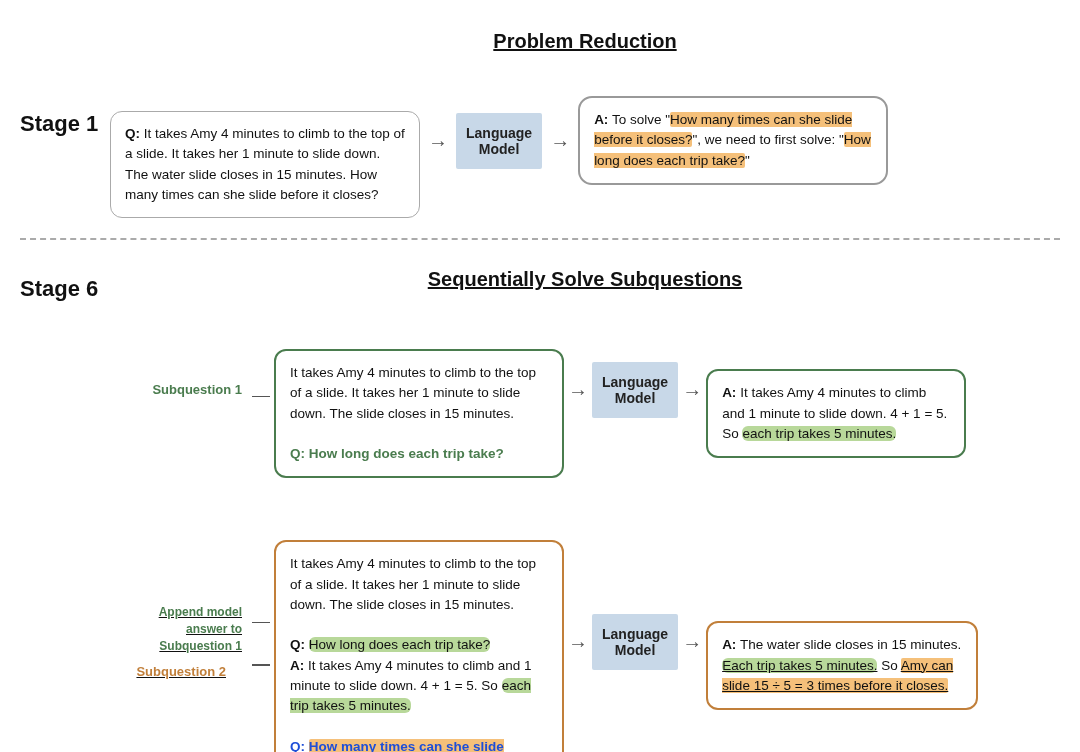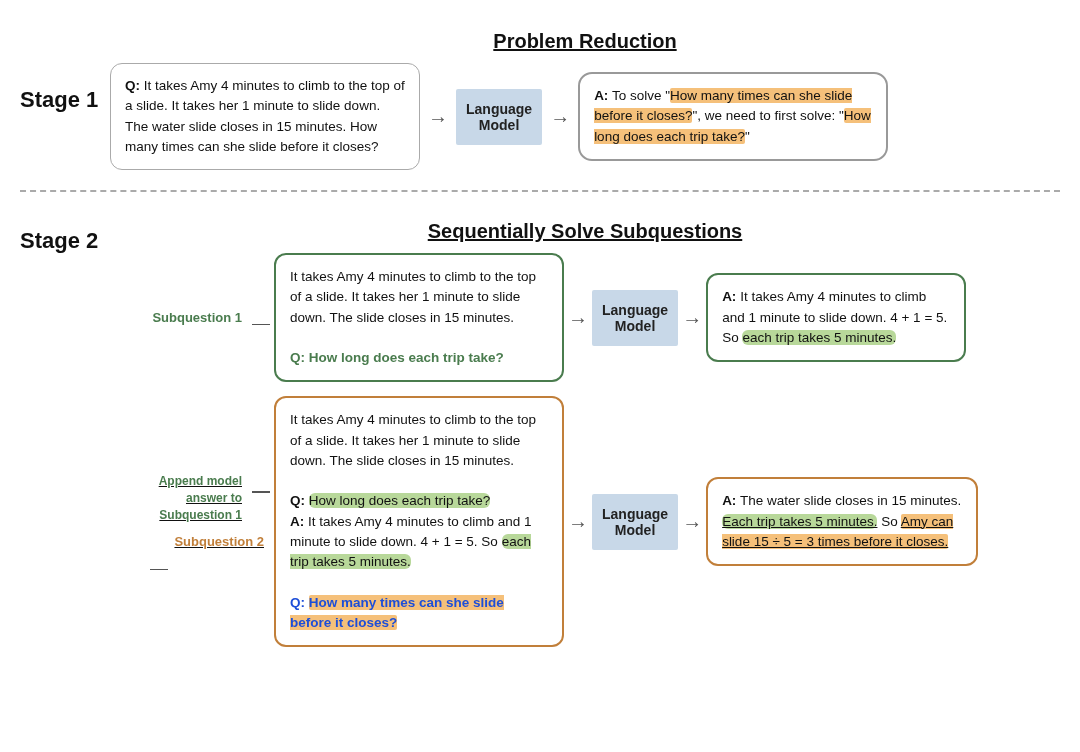--- a/index.html
+++ b/index.html
@@ -38,20 +38,21 @@
       text-decoration: underline;
       margin-bottom: 10px;
       text-align: center;
     }
 
     .box {
       border-radius: 12px;
       padding: 12px 14px;
       line-height: 1.5;
       font-size: 13.5px;
+      margin-top: 48px;
     }
 
     .box-plain {
       border: 1.5px solid #aaa;
       background: #fff;
     }
 
     .box-green {
       border: 2px solid #4a7c4e;
       background: #fff;
@@ -178,21 +179,21 @@
       <div class="box-answer-stage1" style="width:310px;">
         <span style="font-weight:bold;">A:</span> To solve "<span class="highlight-orange">How many times can she slide before it closes?</span>", we need to first solve: "<span class="highlight-orange">How long does each trip take?</span>"
       </div>
     </div>
   </div>
 </div>
 
 <hr class="divider">
 
 <div class="stage-section" style="align-items: flex-start;">
-  <div class="stage-label" style="padding-top:8px;">Stage 2</div>
+  <div class="stage-label" style="padding-top:8px;">Stage 6</div>
   <div class="stage-content">
     <div class="stage-title">Sequentially Solve Subquestions</div>
     <div class="stage2-flows">
 
       <div class="flow-row-labeled">
         <div style="min-width:160px; display:flex; align-items:flex-end; justify-content:flex-end; gap:4px;">
           <span class="subq-label subq-label-dark">Subquestion 1</span>
           <div class="dash-line"></div>
         </div>
         <div class="box box-green" style="width:290px;">
@@ -206,21 +207,21 @@
           <span style="font-weight:bold;">A:</span> It takes Amy 4 minutes to climb and 1 minute to slide down. 4 + 1 = 5. So <span class="highlight-green-plain">each trip takes 5 minutes.</span>
         </div>
       </div>
 
       <div class="flow-row-labeled" style="align-items:center;">
         <div style="min-width:160px; display:flex; flex-direction:column; align-items:flex-end; gap:10px;text-decoration:underline;">
           <div style="display:flex; align-items:flex-start; gap:4px; justify-content:flex-end;">
             <span class="subq-label subq-label-dark subq-label-small" style="text-align:right; line-height:1.4;">Append model<br>answer to<br>Subquestion 1</span>
             <div class="dash-line" style="margin-top:18px;"></div>
           </div>
-          <div style="display:flex; align-items:flex-start; gap:20px; justify-content:flex-end;flex-direction:column;">
+          <div style="display:flex; align-items:flex-start; gap:20px; justify-content:flex-end;">
             <span class="subq-label subq-label-orange">Subquestion 2</span>
             <div class="dash-line"></div>
           </div>
         </div>
         <div class="box box-orange" style="width:290px;">
           <span>It takes Amy 4 minutes to climb to the top of a slide. It takes her 1 minute to slide down. The slide closes in 15 minutes.</span><br><br>
           <span style="font-weight:bold;">Q: </span><span class="highlight-green-plain">How long does each trip take?</span><br>
           <span style="font-weight:bold;">A:</span> It takes Amy 4 minutes to climb and 1 minute to slide down. 4 + 1 = 5. So <span class="highlight-green-plain">each trip takes 5 minutes.</span><br><br>
           <span style="font-weight:bold; color:#1d4ed8;">Q: <span class="highlight-orange" style="font-weight:bold;">How many times can she slide before it closes?</span></span>
         </div>

